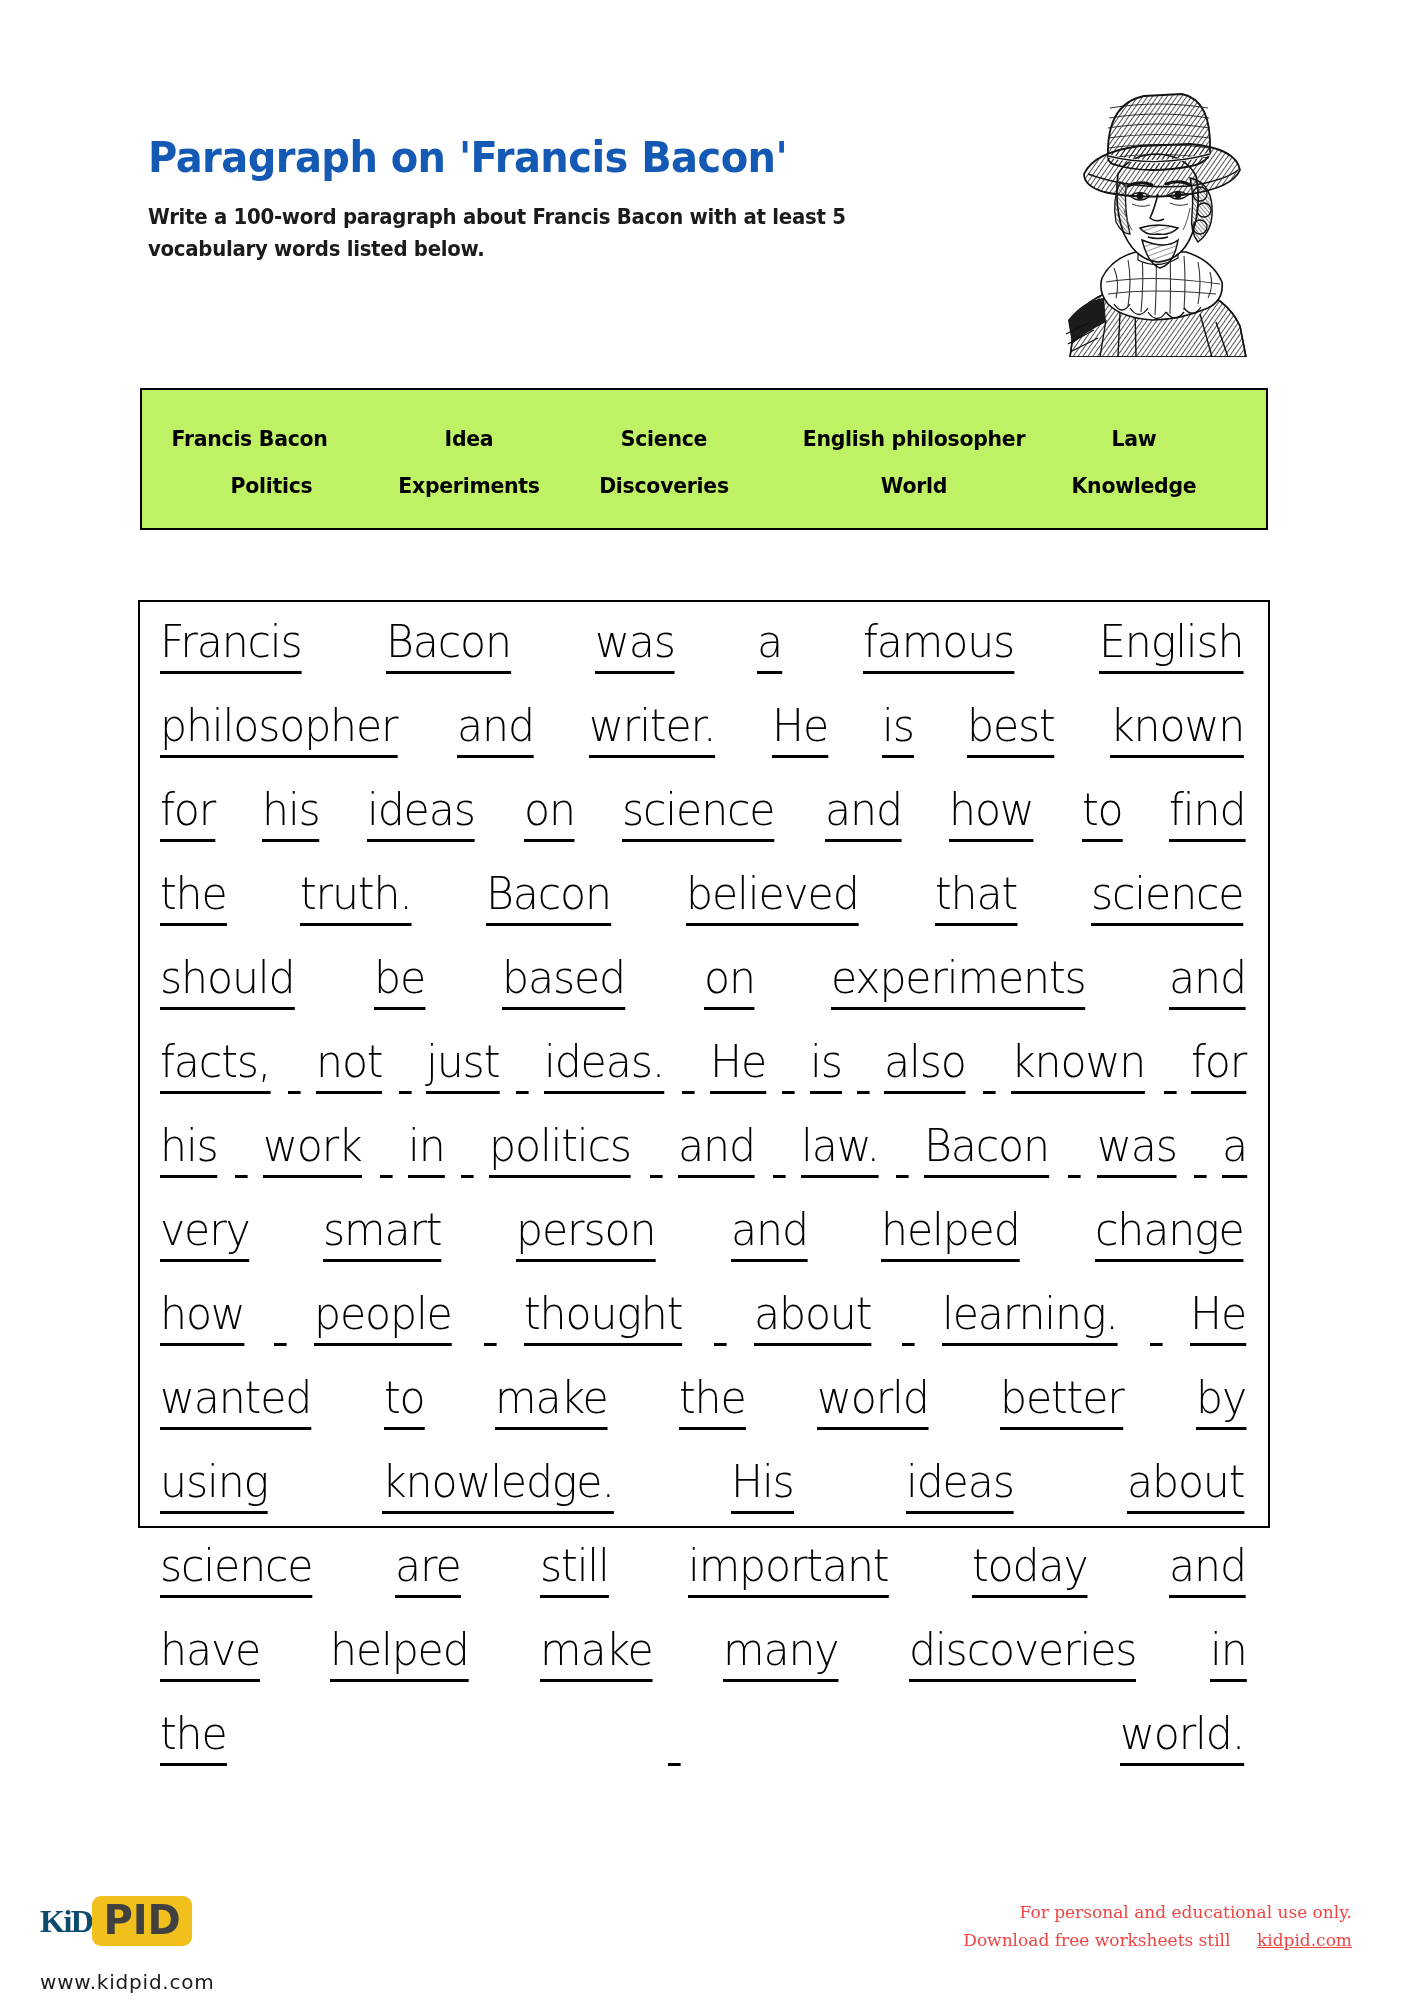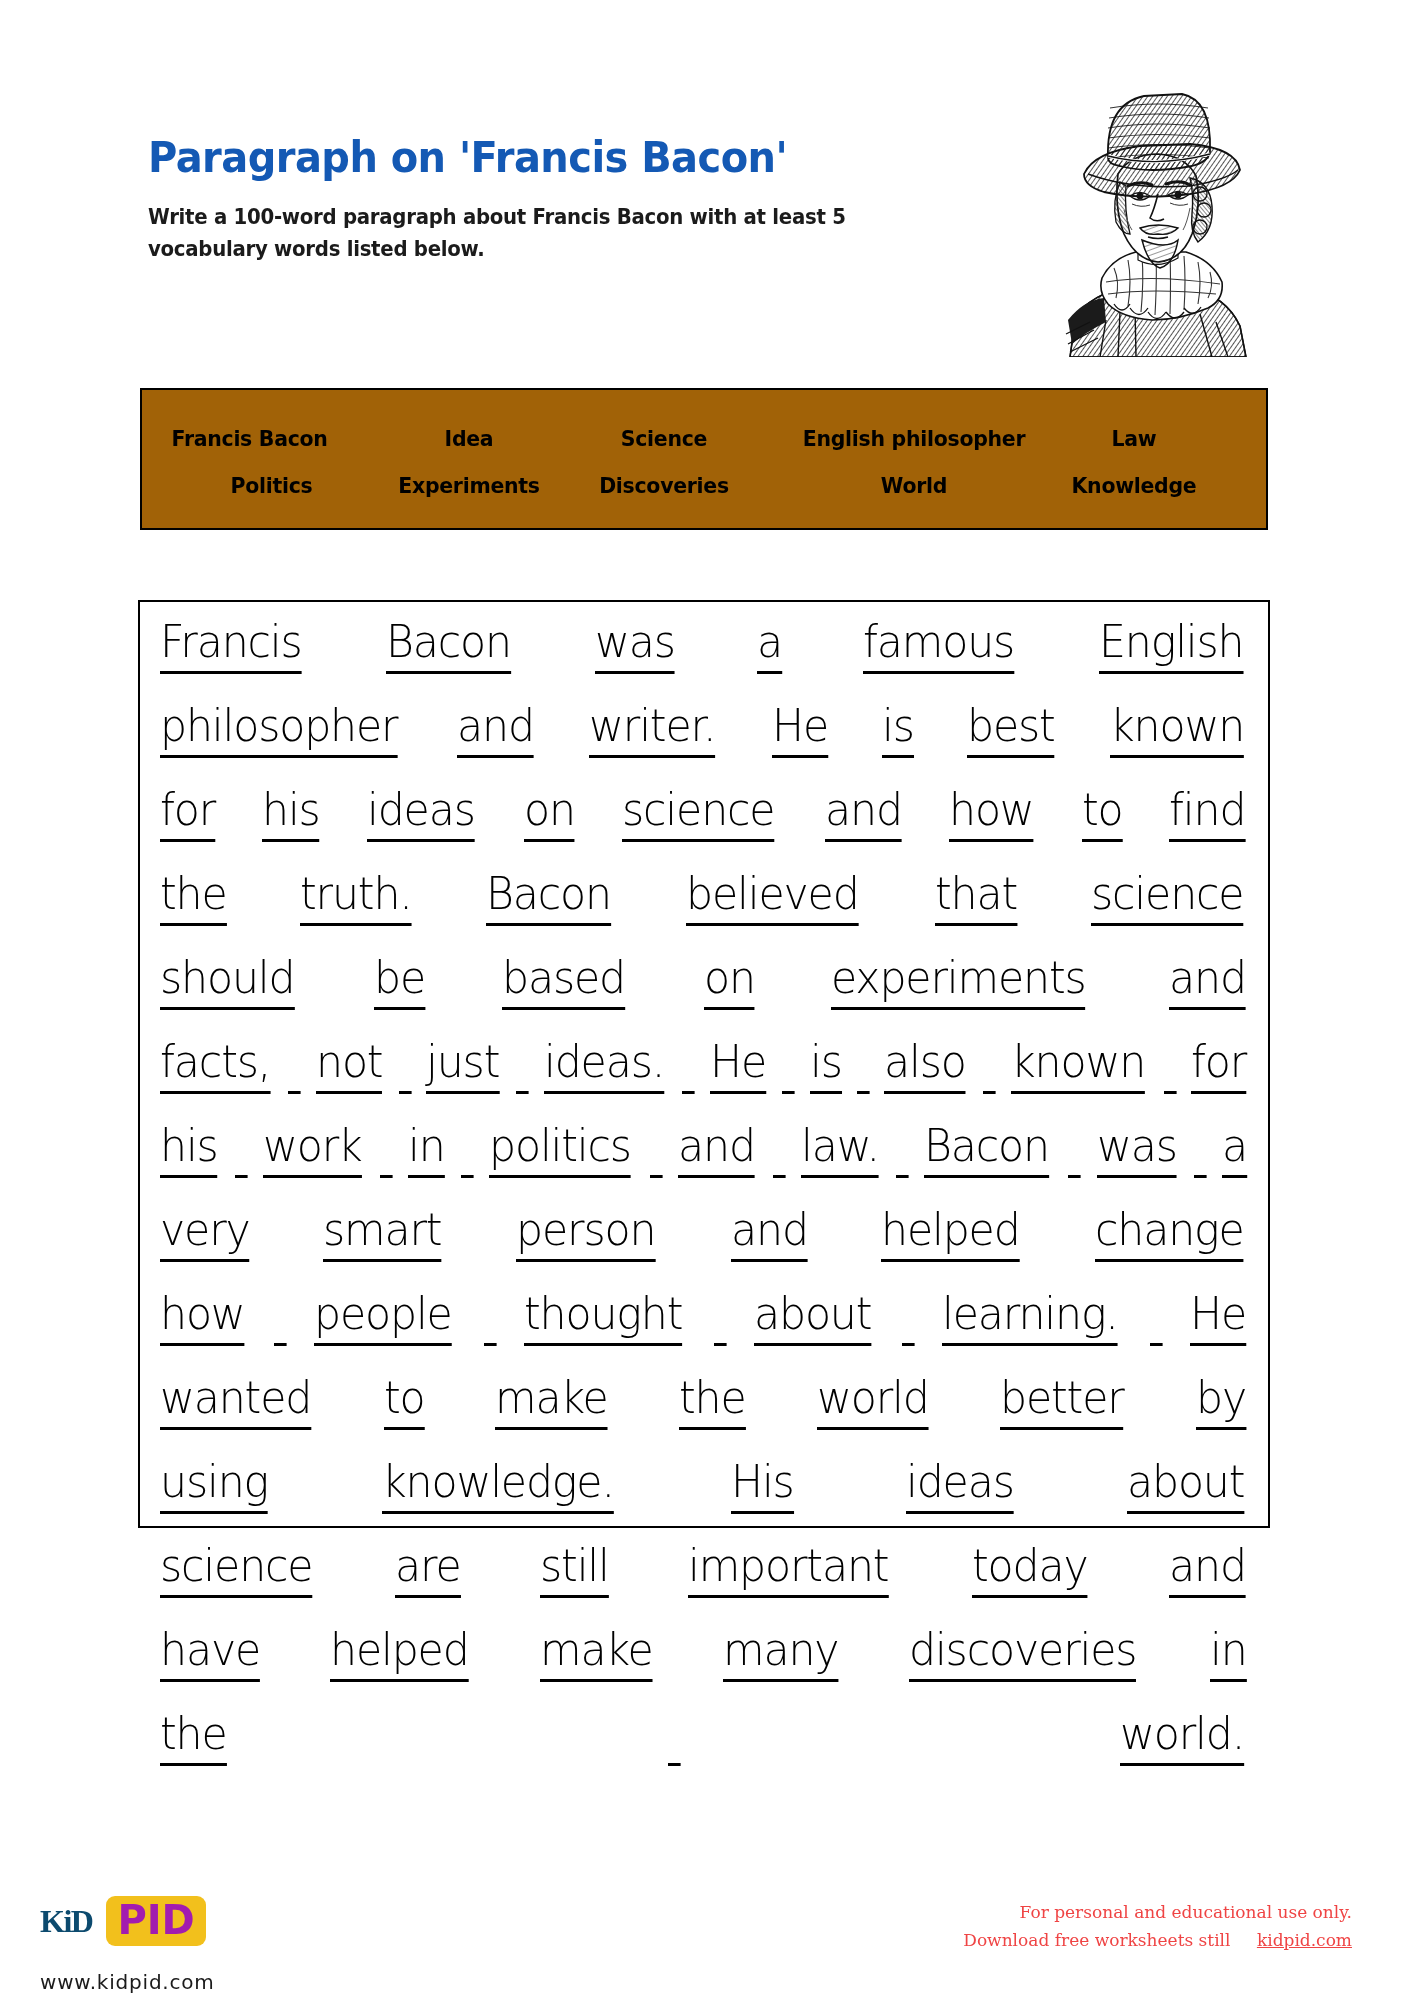--- a/index.html
+++ b/index.html
@@ -67,21 +67,21 @@
   .portrait svg { display: block; width: 100%; height: 100%; }
 
   
   .vocab-box {
     position: absolute;
     left: 140px;
     top: 388px;
     width: 1128px;
     height: 142px;
     border: 2.5px solid #000000;
-    background: #a16207;
+    background: #bef264;
     display: flex;
     flex-direction: column;
     justify-content: center;
     padding: 6px 22px 8px 22px;
   }
 
   .vocab-row {
     display: flex;
     align-items: center;
     width: 100%;
@@ -176,27 +176,27 @@
     font-weight: 700;
     color: #0c4a6e;
     letter-spacing: -1.5px;
     line-height: 1;
   }
 
   .logo-pid {
     font-family: "DejaVu Sans", sans-serif;
     font-size: 40px;
     font-weight: 700;
-    color: #a21caf;
+    color: #404040;
     background: #f2c01c;
     border-radius: 9px;
     padding: 4px 11px 6px 11px;
     letter-spacing: 0px;
     line-height: 1;
-    margin-left: 14px;
+    margin-left: 0;
   }
 
   .logo-url {
     margin-top: 20px;
     font-family: "DejaVu Sans", sans-serif;
     font-size: 20px;
     font-weight: 400;
     color: #1b1b1b;
     letter-spacing: 0.8px;
   }

